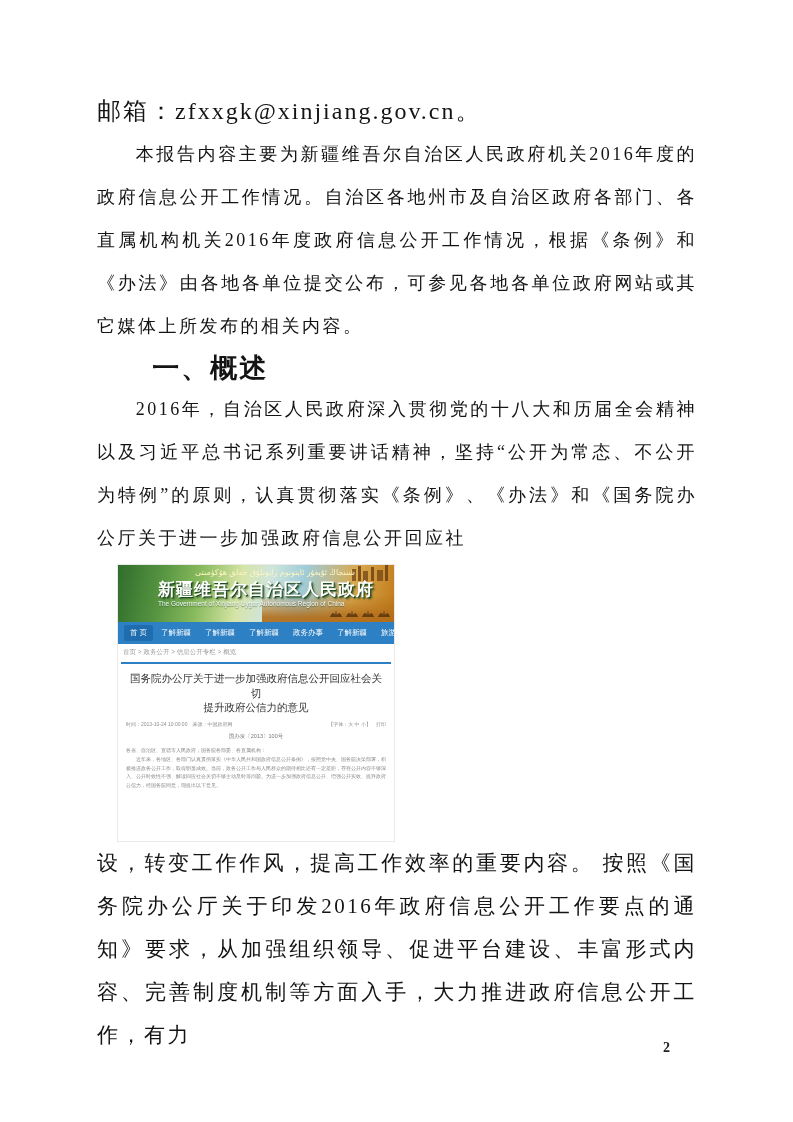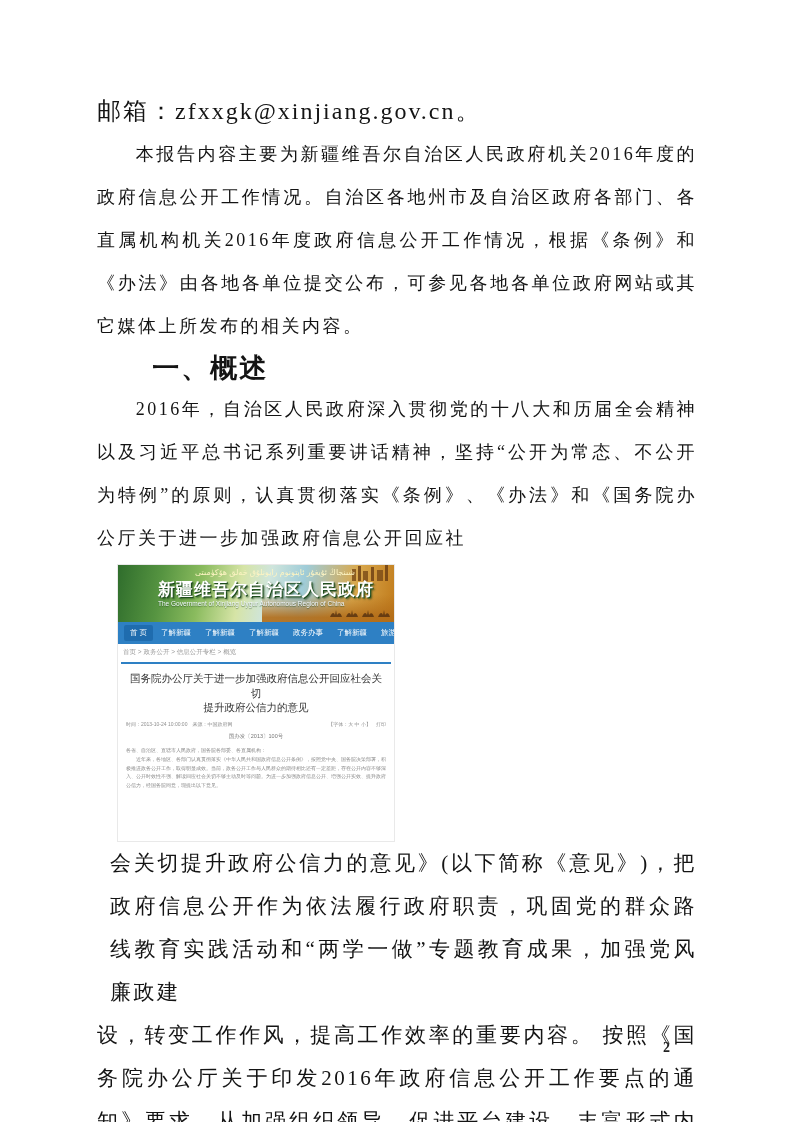--- a/index.html
+++ b/index.html
@@ -127,20 +127,19 @@
         </div>
         <div class="shot-docnum">国办发〔2013〕100号</div>
         <div class="shot-body">
           <span class="salutation">各省、自治区、直辖市人民政府，国务院各部委、各直属机构：</span>
           <span class="body-text">近年来，各地区、各部门认真贯彻落实《中华人民共和国政府信息公开条例》，按照党中央、国务院决策部署，积极推进政务公开工作，取得明显成效。当前，政务公开工作与人民群众的期待相比还有一定差距，存在公开内容不够深入、公开时效性不强、解读回应社会关切不够主动及时等问题。为进一步加强政府信息公开、增强公开实效、提升政府公信力，经国务院同意，现提出以下意见。</span>
         </div>
       </div>
 
     </div>
 
-    <p class="beside-text">会关切提升政府公信力的意见》(以下简称《意见》)，把政府信息公开作为依法履行政府职责，巩固党的群众路线教育实践活动和“两学一做”专题教育成果，加强党风廉政建</p>
   </div>
 
   <p class="doc-para-cont">设，转变工作作风，提高工作效率的重要内容。 按照《国务院办公厅关于印发2016年政府信息公开工作要点的通知》要求，从加强组织领导、促进平台建设、丰富形式内容、完善制度机制等方面入手，大力推进政府信息公开工作，有力</p>
 
 </div>
 
 <div class="page-number">2</div>
 
 </body></html>

